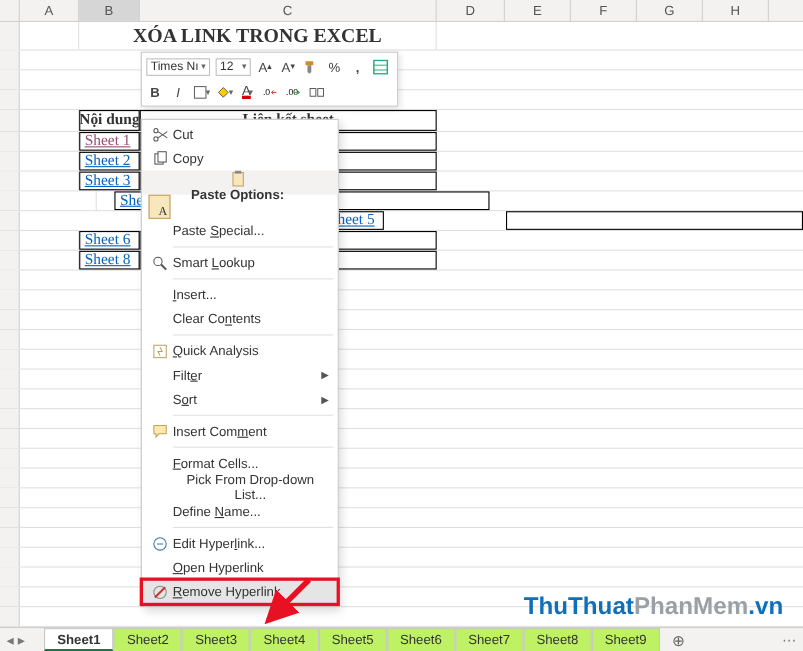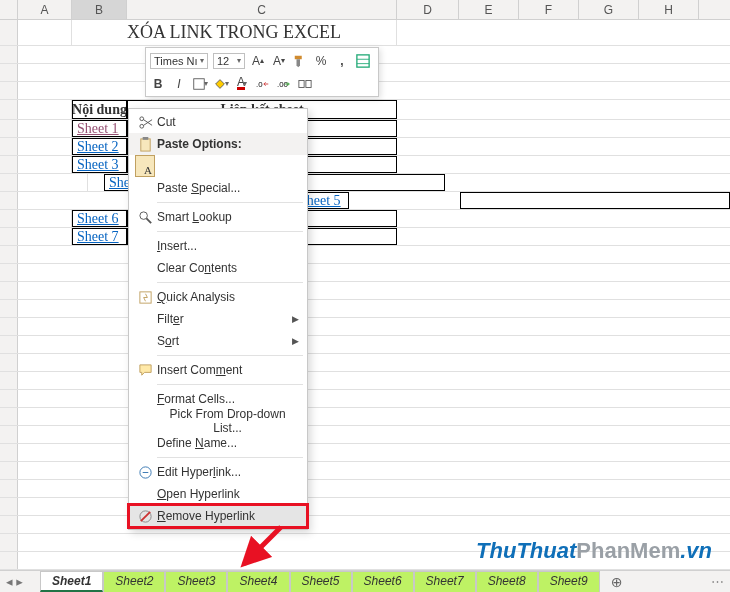--- a/index.html
+++ b/index.html
@@ -26,42 +26,41 @@
     font-size: 12px;
     color: #555;
     line-height: 20px;
   }
   .colhead.sel { background: #d6d6d6; }
   .rows { position: absolute; top: 20px; left: 0; right: 0; bottom: 22px; }
   .row { display: flex; height: 18px; border-bottom: 1px solid #e0e0e0; }
   .row.big { height: 26px; }
   .cell { border-right: 1px solid #e0e0e0; padding: 0 4px; white-space: nowrap; overflow: hidden; font-size: 13px; display:flex; align-items:center;}
   .cell.rowlab { width: 18px; background:#f3f2f1; border-right:1px solid #d0d0d0; }
-  .title { font-family: "Times New Roman", serif; font-weight: normal; font-size: 18px; justify-content:center;}
+  .title { font-family: "Times New Roman", serif; font-weight: bold; font-size: 18px; justify-content:center;}
   .th { font-family: "Times New Roman", serif; font-weight: bold; font-size: 14px; justify-content:center; border:1px solid #000;}
   .link { color: #0563c1; text-decoration: underline; font-family: "Times New Roman", serif; font-size: 14px; border:1px solid #000;}
   .link.visited { color: #954f72; }
   .bord { border:1px solid #000; }
 
   
   .cA{width:54px;} .cB{width:55px;} .cC{width:270px;} .cD{width:62px;} .cE{width:60px;} .cF{width:60px;} .cG{width:60px;} .cH{width:60px;}
 
   
   .minitoolbar {
     position: absolute;
     left: 128px; top: 47px;
     width: 234px; height: 50px;
     background: #fff;
     border: 1px solid #c8c8c8;
     box-shadow: 2px 2px 6px rgba(0,0,0,.12);
     display:flex; flex-direction:column;
     padding:3px 4px;
     gap:4px;
     z-index: 5;
-    margin-left: 17px;
   }
   .minitoolbar .trow { display:flex; align-items:center; gap:5px; height:20px;}
   .fontbox { border:1px solid #c0c0c0; font-size:11px; padding:1px 3px; width:58px; background:#fff; display:flex; align-items:center; justify-content:space-between;}
   .sizebox{ width:32px; }
   .ico { width:16px; height:16px; display:flex; align-items:center; justify-content:center; font-size:12px; color:#444; }
   .ico svg { width:14px; height:14px; }
   .caret { font-size:8px; color:#666; margin-left:-2px;}
 
   
   .ctxmenu {
@@ -74,21 +73,21 @@
     z-index: 6;
     padding: 2px 0;
   }
   .mi {
     display:flex; align-items:center;
     height:22px; padding: 0 8px 0 4px;
     font-size:12px; color:#333;text-align:center;
   }
   .mi .micon { width:24px; display:flex; align-items:center; justify-content:center;}
   .mi .micon svg { width:15px; height:15px; }
-  .mi.heading { font-weight:bold; background:#f3f2f1;}
+  .mi.heading { font-weight:bold; background:#f3f2f1;flex-direction:column;}
   .mi.indent .micon { width:24px; }
   .mi.highlight { outline: 3px solid #e81123; outline-offset:-1px; background:#e5e5e5;}
   .mi .arrow { margin-left:auto; font-size:9px; color:#555;}
   .msep { height:1px; background:#e1e1e1; margin:3px 4px 3px 28px;}
   .mi .u { text-decoration: underline; }
   .pasteicon { width:20px; height:22px; border:1px solid #c0a060; background:#f7e7bc; position:relative; display:flex; align-items:flex-end; justify-content:flex-end;}
   .pasteicon .a { font-family:"Times New Roman",serif; font-size:11px; position:absolute; right:2px; bottom:0;}
 
   
   .arrow-annot {
@@ -107,35 +106,34 @@
     gap:0;
     z-index:3;
   }
   .navset { position:absolute; left:6px; display:flex; gap:4px; color:#777;}
   .tab {
     padding: 2px 11px;
     font-size:12px;
     border:1px solid #c8c8c8; border-bottom:none;
     background:#fff;
     color:#333;
-    font-style:italic;
   }
   .tab.active { background:#fff; border-bottom:2px solid #217346; font-weight:600;}
   .tab.inactive { background:#bef264;}
   .addtab { width:22px; text-align:center; color:#666; font-size:14px; margin-left:6px;}
   .tabscroll { margin-left:auto; margin-right:6px; color:#777;}
 
   
   .watermark {
     position:absolute; right:18px; bottom:28px;
     font-family: Arial, sans-serif;
     font-size:22px; font-weight:700;
     z-index:4;
   }
-  .watermark .blue{ color:#0f6fb8;font-style:italic;} .watermark .gray{ color:#9aa0a6;}
+  .watermark .blue{ color:#0f6fb8;} .watermark .gray{ color:#9aa0a6;}
 </style>
 </head>
 <body>
 
 <div class="colheads">
   <div class="rowhead-stub"></div>
   <div class="colhead cA">A</div>
   <div class="colhead cB sel">B</div>
   <div class="colhead cC">C</div>
   <div class="colhead cD">D</div>
@@ -202,21 +200,21 @@
       </div>
       <div class="row" style="height: 18px;">
         <div class="cell rowlab"></div>
         <div class="cell cA"></div>
         <div class="cell cB link">Sheet 6</div>
         <div class="cell cC bord"></div>
       </div>
       <div class="row" style="height: 18px;">
         <div class="cell rowlab"></div>
         <div class="cell cA"></div>
-        <div class="cell cB link">Sheet 7</div>
+        <div class="cell cB link">Sheet 8</div>
         <div class="cell cC bord"></div>
       </div>
     </div>
 
   <div id="filler-rows">
       <div class="row">
         <div class="cell rowlab"></div>
       </div>
       <div class="row">
         <div class="cell rowlab"></div>
@@ -349,20 +347,29 @@
 <div class="ctxmenu" id="ctx">
     <div class="mi">
       <span class="micon">
         <svg viewBox="0 0 16 16">
           <circle cx="4" cy="12" r="2" fill="none" stroke="#555"></circle>
           <circle cx="4" cy="4" r="2" fill="none" stroke="#555"></circle>
           <path d="M6 5l9 6M6 11l9-6" stroke="#555"></path>
         </svg>
       </span>
       <span>Cut</span>
+    </div>
+    <div class="mi">
+      <span class="micon">
+        <svg viewBox="0 0 16 16">
+          <rect x="3" y="3" width="8" height="10" fill="none" stroke="#555"></rect>
+          <rect x="6" y="1" width="8" height="10" fill="#fff" stroke="#555"></rect>
+        </svg>
+      </span>
+      <span>Copy</span>
     </div>
     <div class="mi heading">
       <span class="micon">
         <svg viewBox="0 0 16 16">
           <rect x="3" y="2" width="10" height="13" fill="#f7e7bc" stroke="#c0a060"></rect>
           <rect x="5" y="0" width="6" height="3" fill="#888"></rect>
         </svg>
       </span>
       <span>Paste Options:</span>
     </div>

